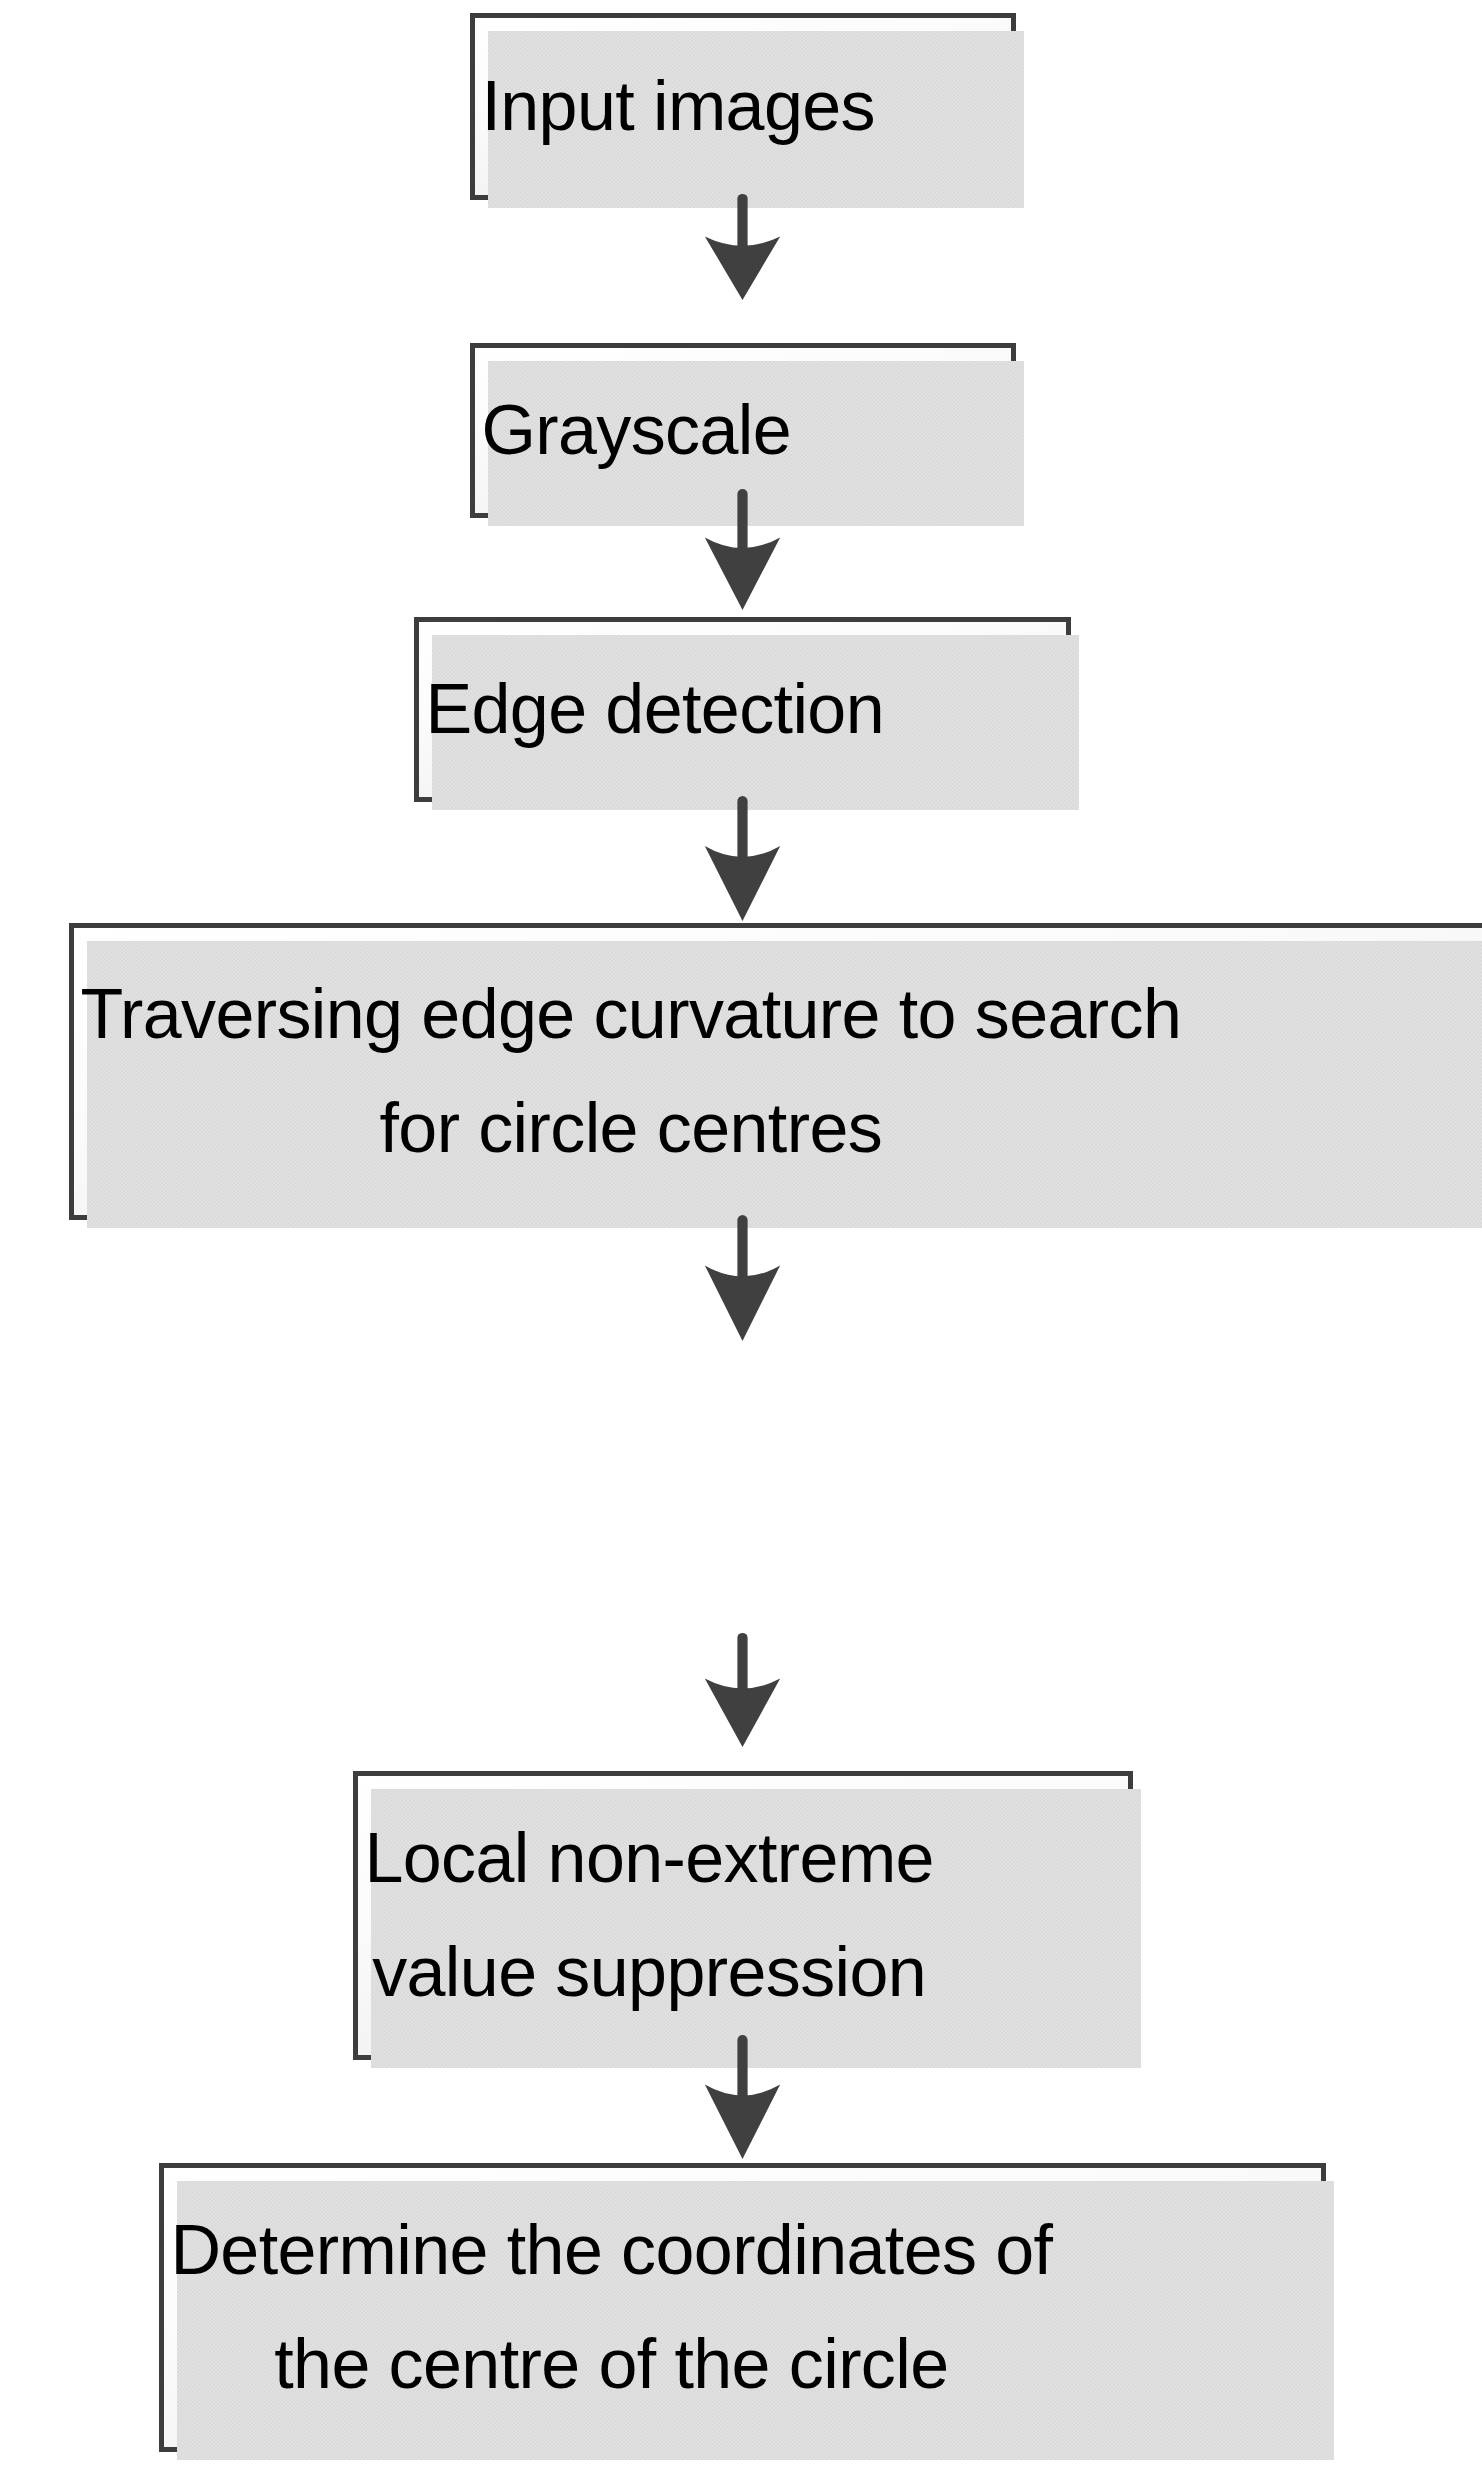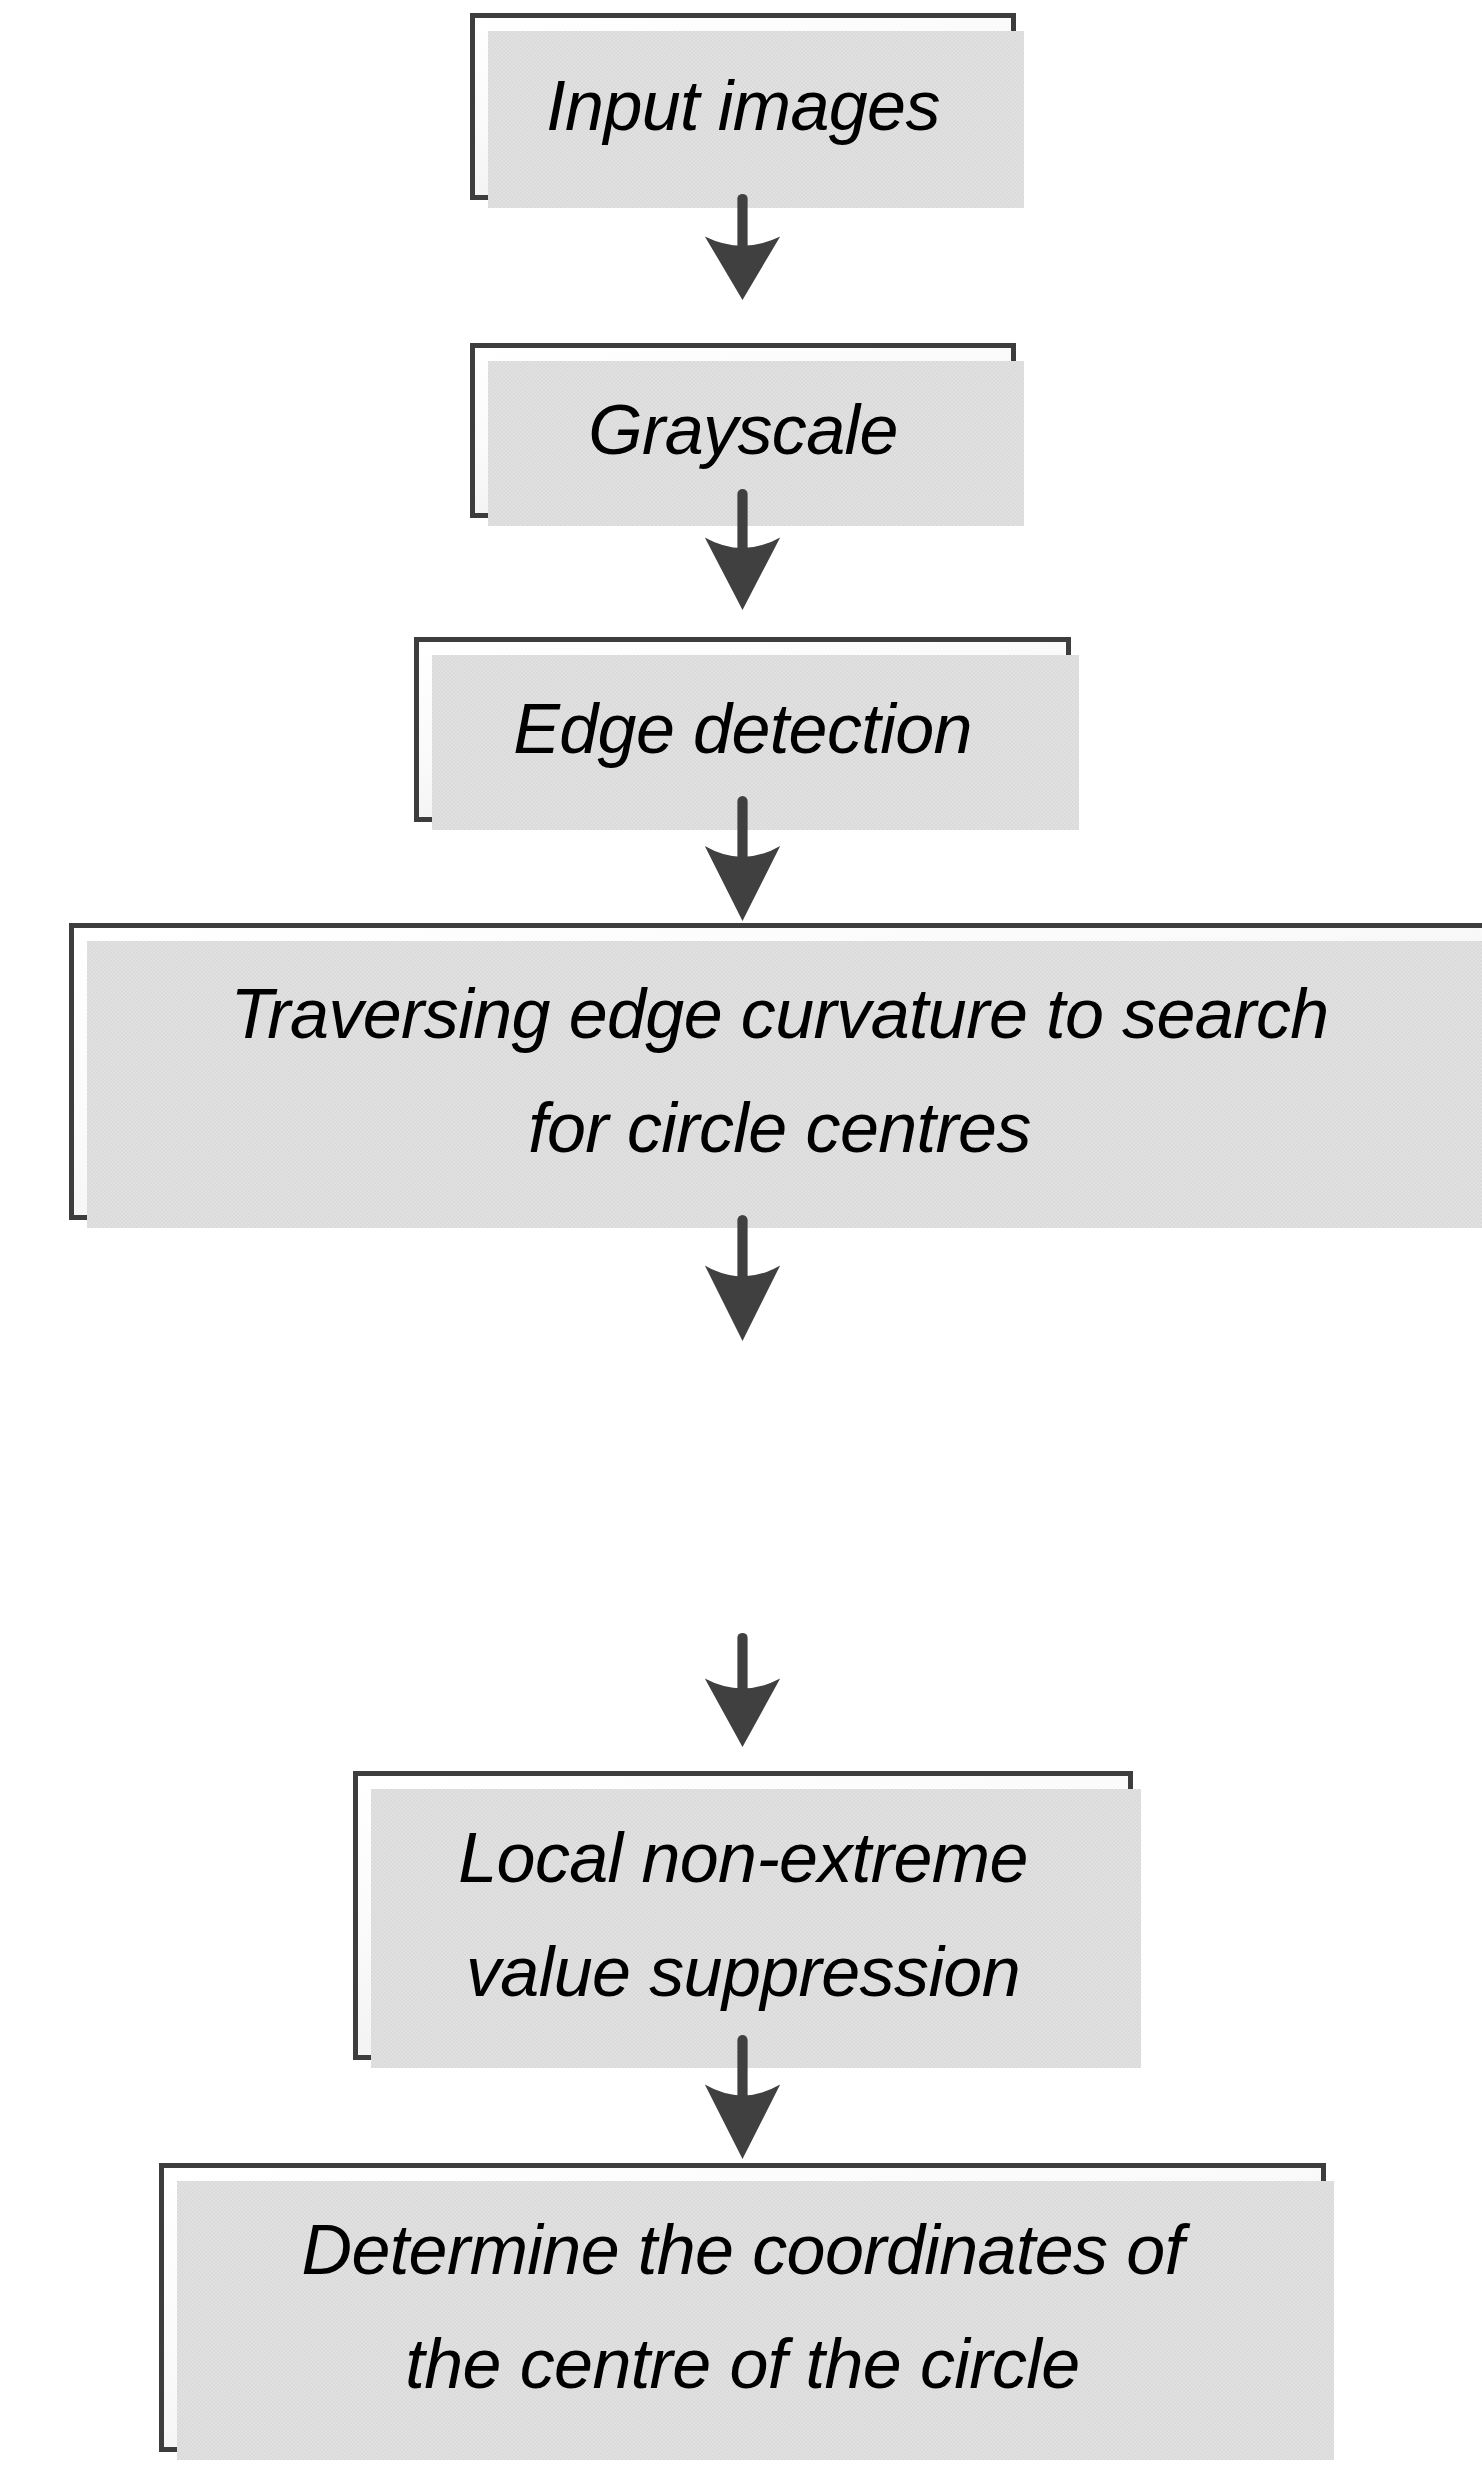--- a/index.html
+++ b/index.html
@@ -12,23 +12,22 @@
     overflow: hidden;
   }
   .node {
     position: absolute;
     z-index: 0;
     box-sizing: border-box;
     border: 5.1px solid #3d3d3d;
     background: linear-gradient(170deg, #ffffff 0%, #fbfbfb 35%, #f3f3f3 70%, #eaeaea 100%);
     display: flex;
     align-items: center;
-    justify-content: center;
+    justify-content: flex-start;
     text-align: center;
-    font-style: italic;
   }
   
   .node::before {
     content: "";
     position: absolute;
     z-index: -1;
     left: 12.8px;
     top: 12.8px;
     width: 100%;
     height: 100%;
@@ -58,21 +57,21 @@
 <div class="canvas">
 
   <div class="node" style="left:470px; top:12.8px;  width:546px;  height:187px;">
     <div class="label">Input images</div>
   </div>
 
   <div class="node" style="left:470px; top:319px; width:546px;  height:175px;margin-top:24px;">
     <div class="label">Grayscale</div>
   </div>
 
-  <div class="node" style="left:414px; top:617px; width:657px; height:185px;margin-top:20px;">
+  <div class="node" style="left:414px; top:617px; width:657px; height:185px;">
     <div class="label">Edge detection</div>
   </div>
 
   <div class="node" style="left:33px;  top:923px; width:1421px; height:297px;margin-left:36px;">
     <div class="label">Traversing edge curvature to search
 for circle centres</div>
   </div>
 
 
   <div class="node" style="left:353px; top:1751px; width:780px; height:289px;margin-top:20px;">

